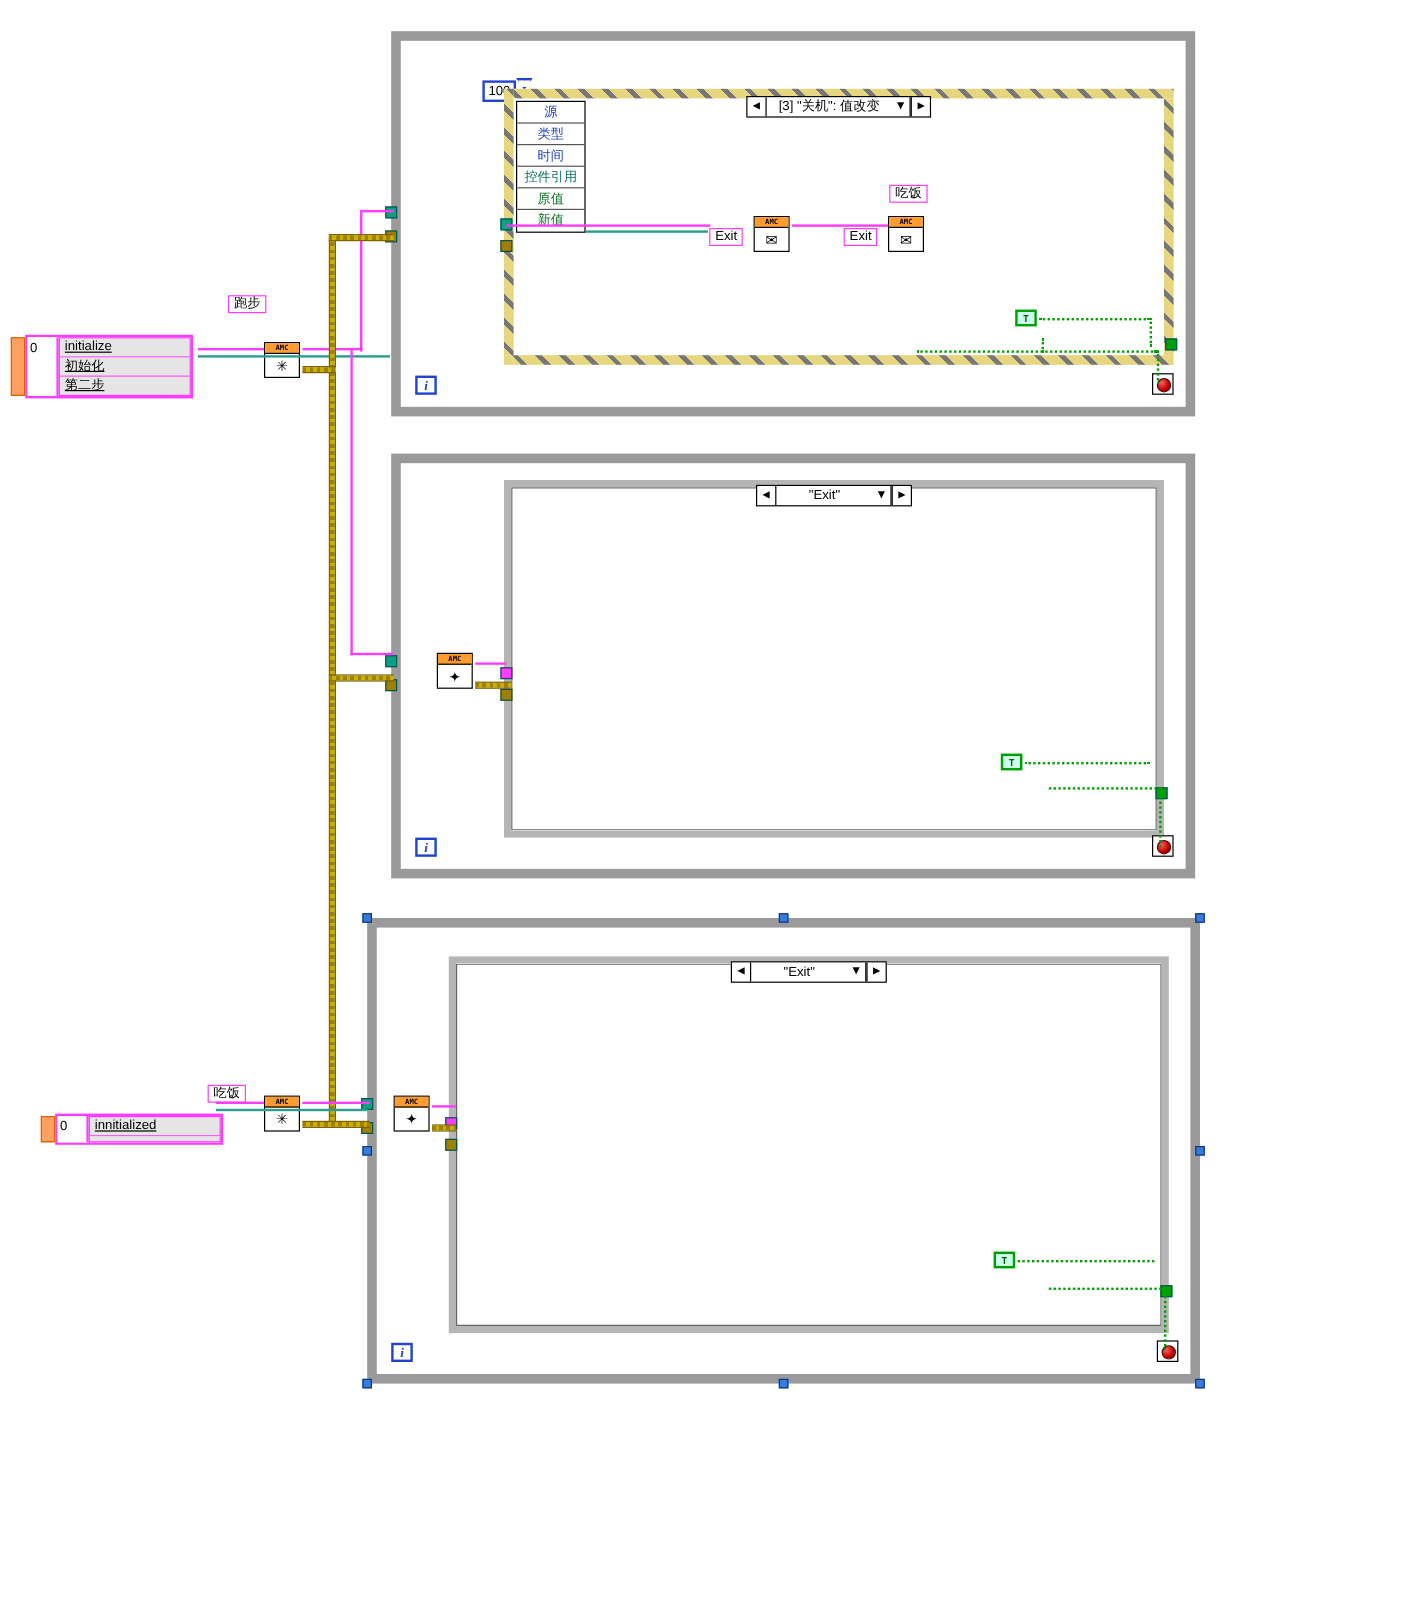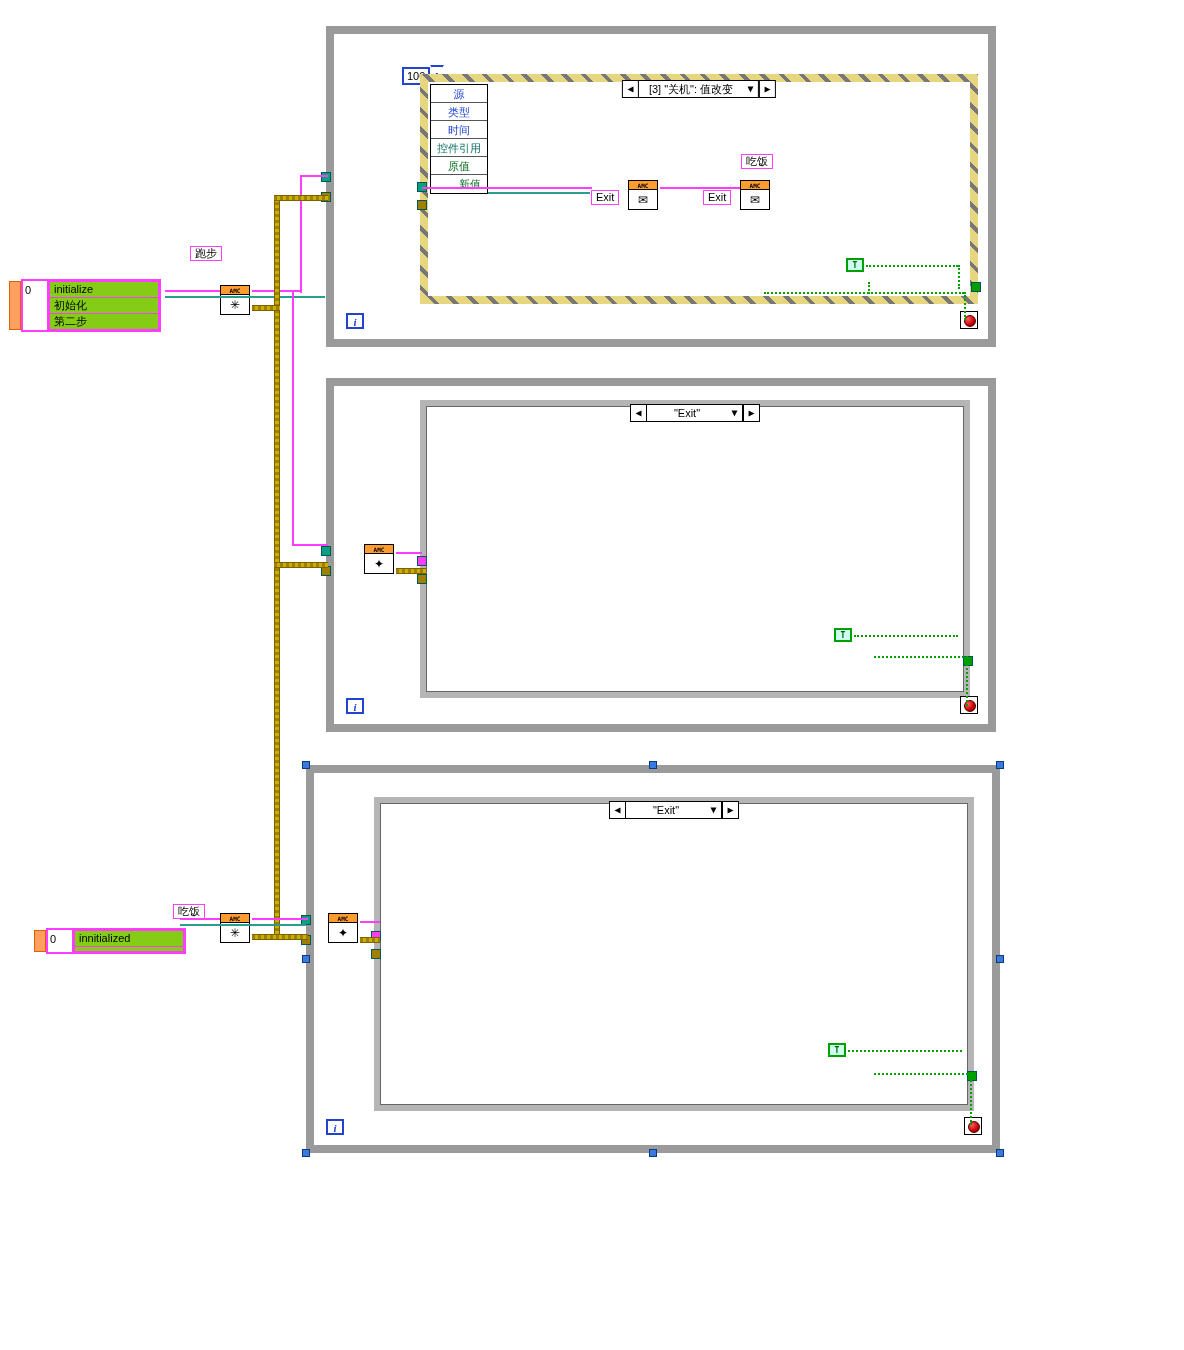--- a/index.html
+++ b/index.html
@@ -35,21 +35,21 @@
     border:1px solid #000; background:#fff; }
   .evt-case-sel .arrow{ width:16px; text-align:center;
     border-right:1px solid #000; font:700 10px/16px monospace; cursor:pointer;}
   .evt-case-sel .arrow:last-child{border-right:0;border-left:1px solid #000;}
   .evt-case-sel .label{ padding:0 10px; line-height:16px;}
 
   
   .evt-data{ position:absolute; top:2px; border:1px solid #000; background:#fff;}
   .evt-data div{ height:18px; line-height:18px; padding:0 6px;
     border-bottom:1px solid #555; text-align:center;}
-  .evt-data div:last-child{border-bottom:0;text-align:right;}
+  .evt-data div:last-child{border-bottom:0;}
 
   
   .case-struct{ position:absolute;
     border:6px solid #b5b5b5; background:#fff;
     box-shadow:0 0 0 1px #666 inset; }
 
   
   .wire-h { position:absolute; height:0; }
   .wire-v { position:absolute; width:0; }
   
@@ -71,21 +71,21 @@
   
   .pink-label{ border:1px solid #ff3cff; background:#fff; padding:1px 4px;
     font-size:11px; }
   .array-ctrl{
     display:flex; border:2px solid #ff3cff;}
   .array-ctrl .idx{ width:26px; background:#fff; border-right:2px solid #ff3cff;
     font:11px/16px sans-serif; text-align:left; padding:1px 2px;}
   .array-ctrl .cells{ display:flex; flex-direction:column;}
   .array-ctrl .cells div{
     border:1px solid #ff3cff; border-top:0; padding:2px 4px; min-width:110px;
-    background:#84cc16;}
+    background:#e5e5e5;text-decoration:underline;}
   .array-ctrl .cells div:first-child{border-top:1px solid #ff3cff;}
   .idx-side{ position:absolute; left:-14px; top:0; width:12px; height:100%;
     background:#ffa060;border:1px solid #e06000;}
 
   
   .amc{ width:30px; height:30px; border:1px solid #000; background:#fff;
     font-size:7px; text-align:center; }
   .amc .top{height:9px;background:#ff9c30;border-bottom:1px solid #000;
     color:#000;font:700 6px/9px monospace;}
   .amc .body{height:19px;display:flex;align-items:center;justify-content:center;

